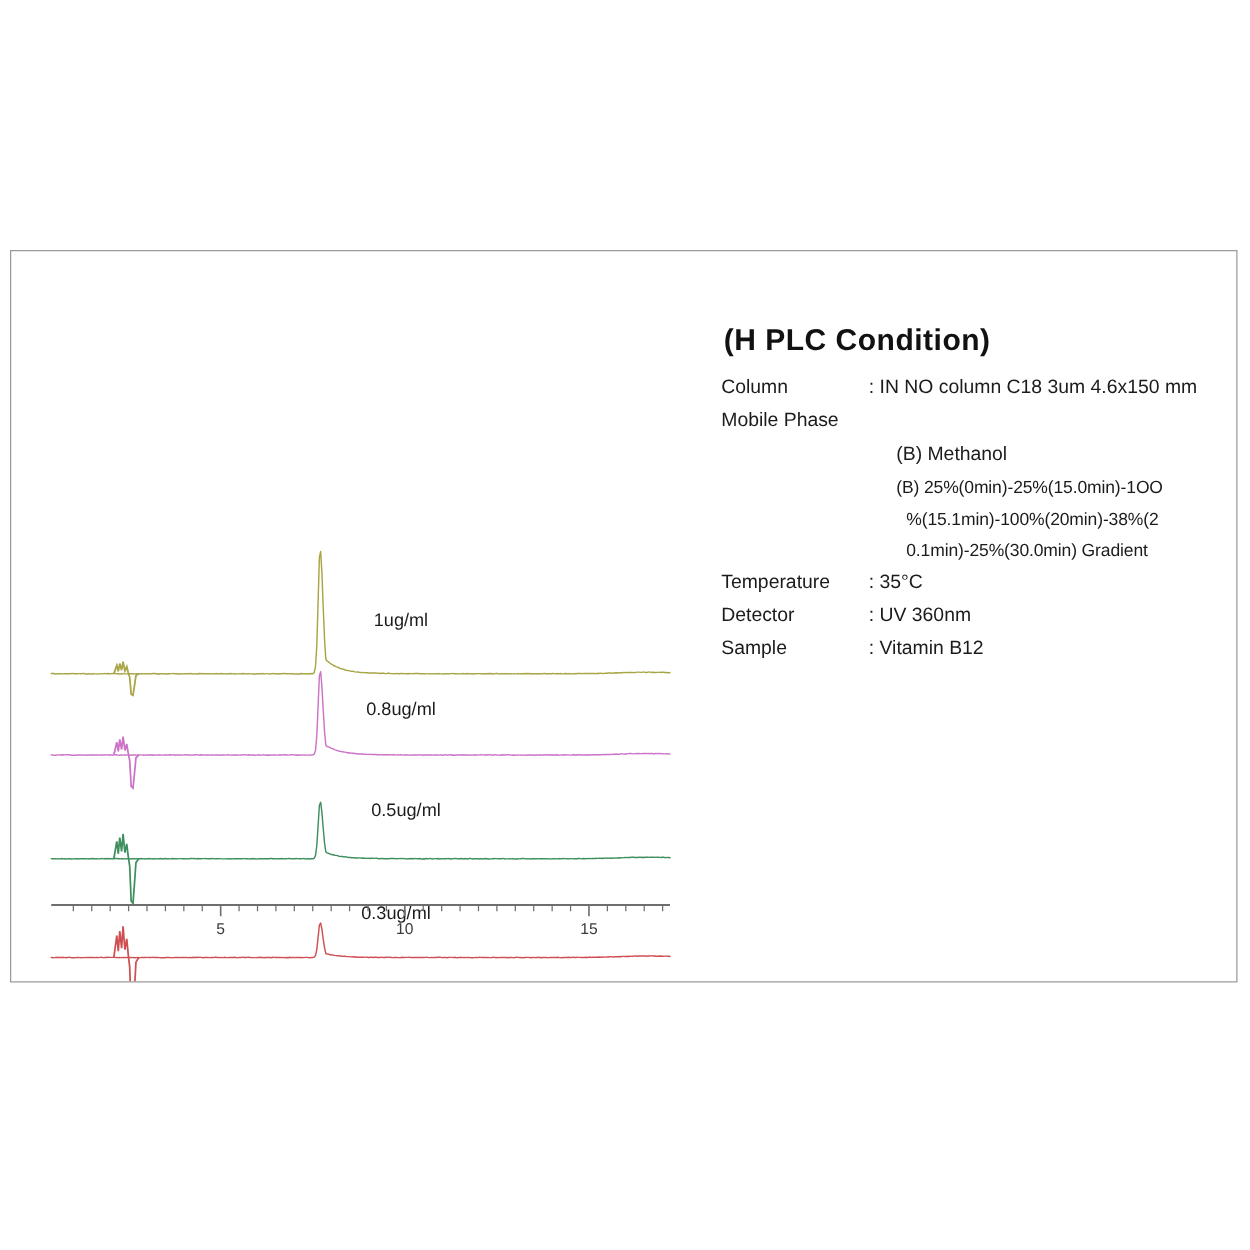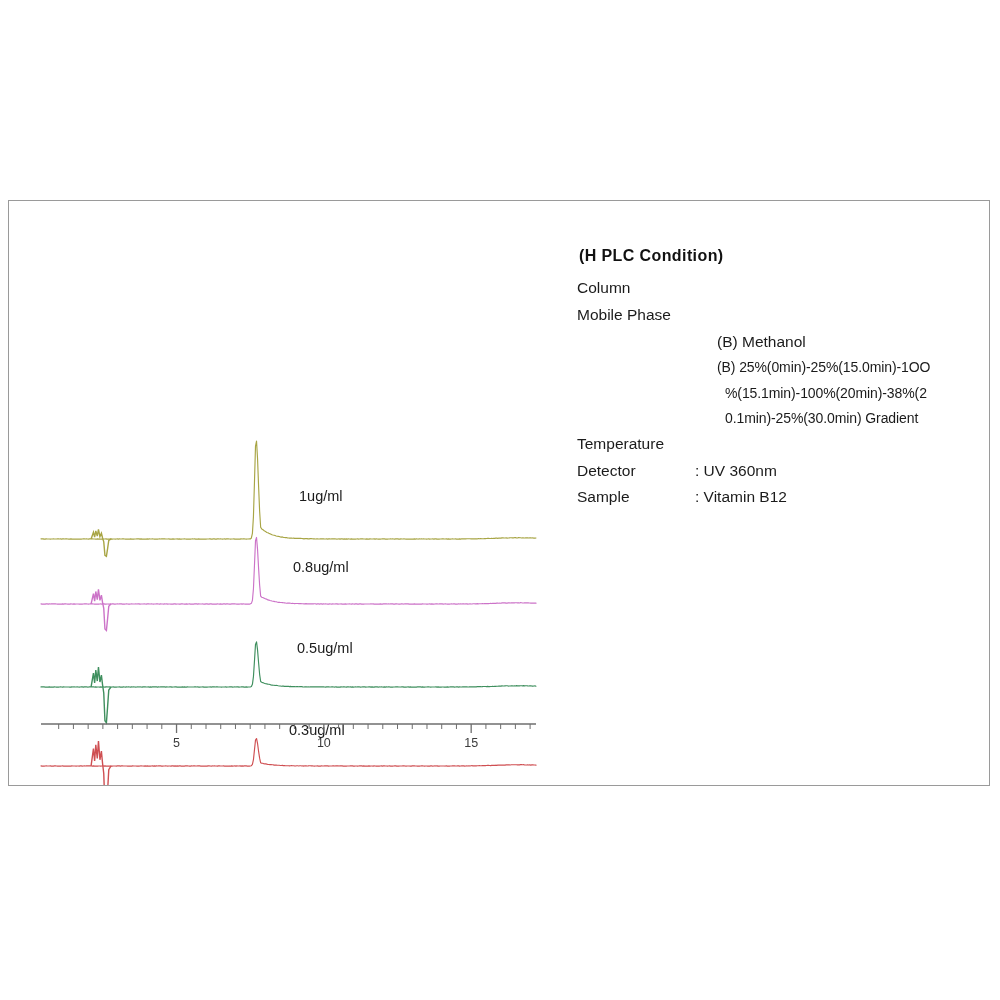--- a/index.html
+++ b/index.html
@@ -14,22 +14,22 @@
   #chromatogram-panel{
     position:absolute;left:0px;top:0px;width:548px;height:584px;
   }
   #chromatogram-svg{display:block;}
 
   #conditions-panel{
     position:absolute;left:568px;top:46px;width:410px;height:420px;
     color:#1b1b1b;
   }
   #conditions-title{
-    font-size:16px;font-weight:bold;letter-spacing:0.4px;
-    margin:0 0 14px 2px;color:#111111;
+    font-size:24px;font-weight:bold;letter-spacing:0.4px;
+    margin:12px 0 14px 2px;color:#111111;
   }
   .cond-row{display:flex;align-items:flex-end;margin-bottom:9px;line-height:1.15;}
   .cond-label{width:118px;flex:0 0 118px;font-size:15.5px;color:#1b1b1b;}
   .cond-value{flex:1;font-size:15.5px;color:#1b1b1b;}
   .cond-row.continuation .cond-label{visibility:hidden;}
   .cond-row.sub .cond-value{padding-left:22px;}
   .cond-row.grad .cond-value{font-size:14px;padding-left:22px;letter-spacing:-0.1px;}
   .cond-row.grad2 .cond-value{font-size:14px;padding-left:30px;letter-spacing:-0.1px;}
 </style>
 </head>
@@ -92,20 +92,21 @@
         <text x="314.85714285714283" y="546" text-anchor="middle" font-family="&quot;Liberation Sans&quot;,&quot;DejaVu Sans&quot;,sans-serif" font-size="12.5" fill="#3b3b3b">10</text>
         <text x="462.1785714285714" y="546" text-anchor="middle" font-family="&quot;Liberation Sans&quot;,&quot;DejaVu Sans&quot;,sans-serif" font-size="12.5" fill="#3b3b3b">15</text>
       </svg>
   </div>
 
   <div id="conditions-panel">
     <div id="conditions-title">(H PLC Condition)</div>
     <div id="conditions-rows">
         <div class="cond-row">
           <div class="cond-label">Column</div>
+          <div class="cond-value">: IN NO column C18 3um 4.6x150 mm</div>
         </div>
         <div class="cond-row">
           <div class="cond-label">Mobile Phase</div>
         </div>
         <div class="cond-row sub continuation">
           <div class="cond-label"></div>
           <div class="cond-value">(B) Methanol</div>
         </div>
         <div class="cond-row grad continuation">
           <div class="cond-label"></div>
@@ -114,20 +115,21 @@
         <div class="cond-row grad2 continuation">
           <div class="cond-label"></div>
           <div class="cond-value">%(15.1min)-100%(20min)-38%(2</div>
         </div>
         <div class="cond-row grad2 continuation">
           <div class="cond-label"></div>
           <div class="cond-value">0.1min)-25%(30.0min) Gradient</div>
         </div>
         <div class="cond-row">
           <div class="cond-label">Temperature</div>
+          <div class="cond-value">:  35°C</div>
         </div>
         <div class="cond-row">
           <div class="cond-label">Detector</div>
           <div class="cond-value">: UV 360nm</div>
         </div>
         <div class="cond-row">
           <div class="cond-label">Sample</div>
           <div class="cond-value">: Vitamin B12</div>
         </div>
       </div>

